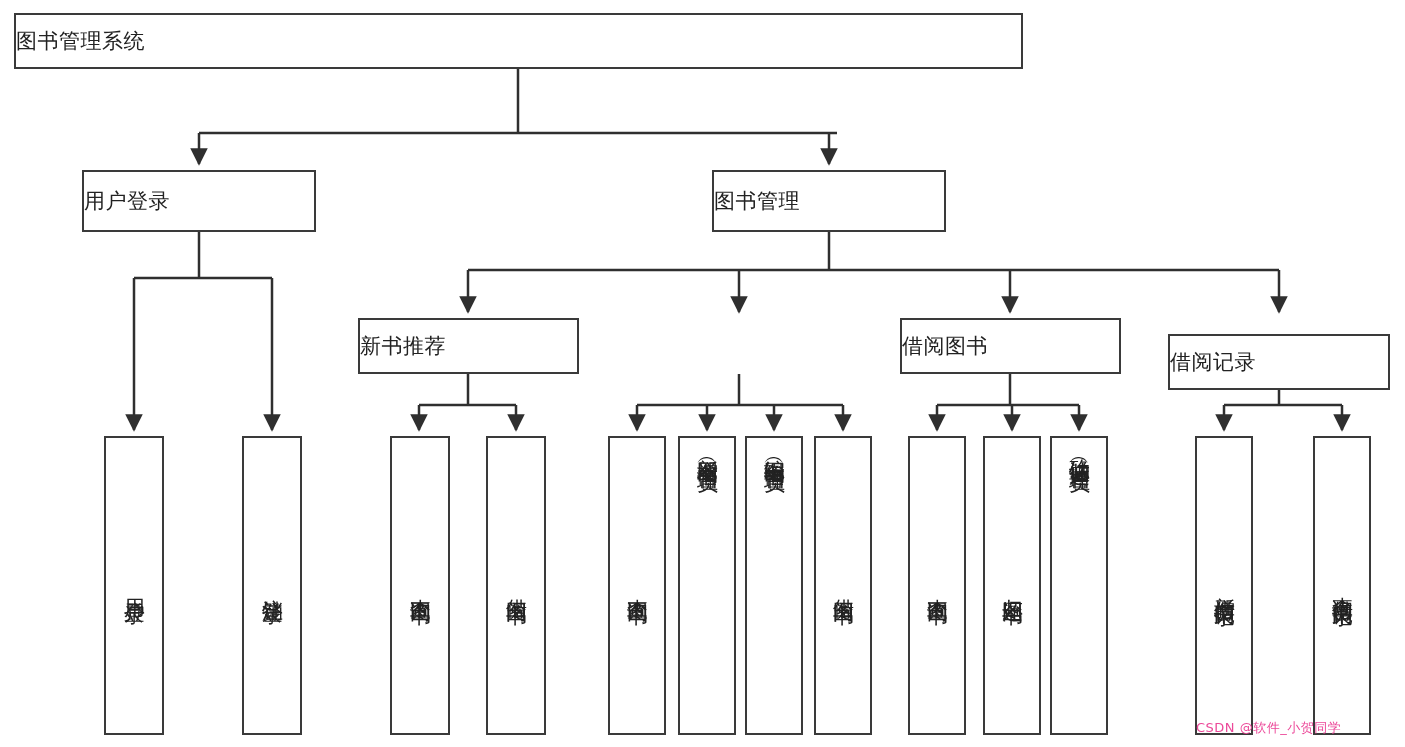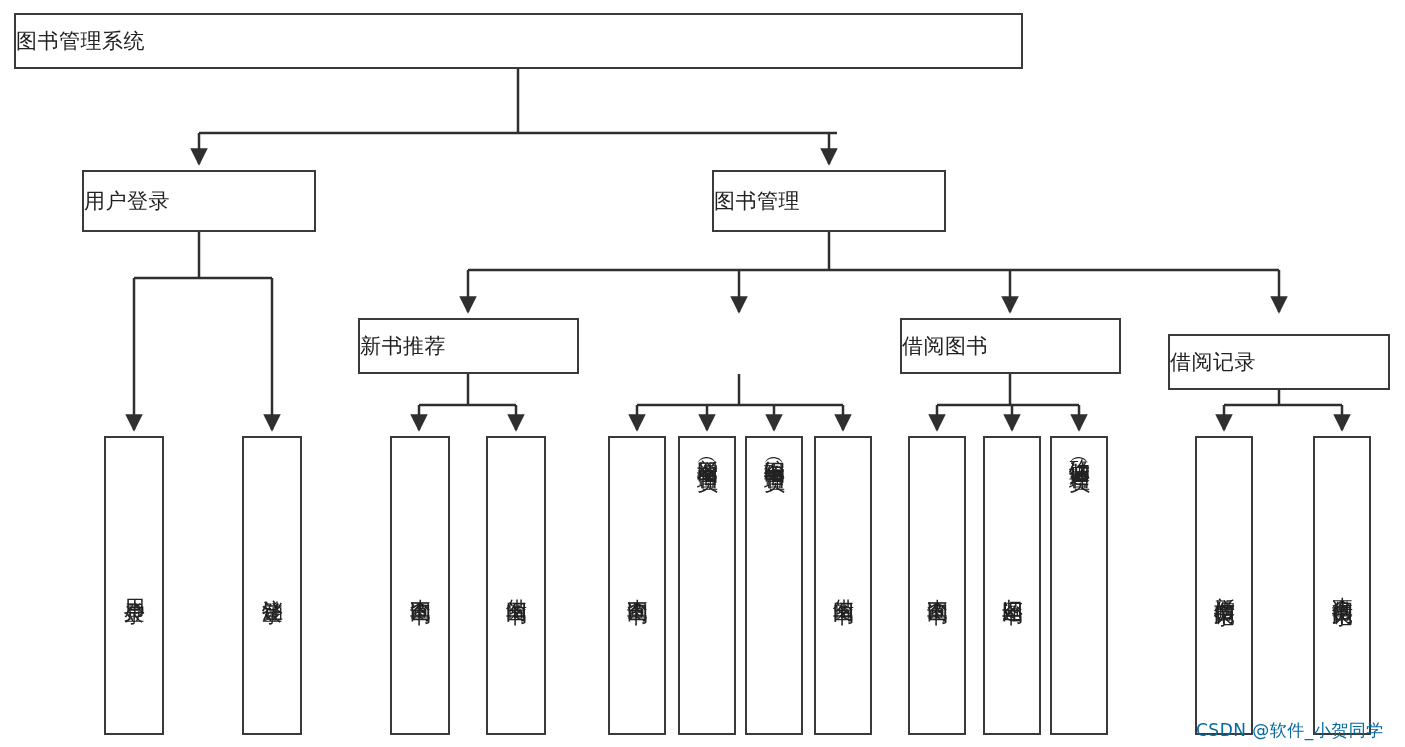--- a/index.html
+++ b/index.html
@@ -57,22 +57,22 @@
     line-height: 1.18;
     letter-spacing: 2px;
     white-space: nowrap;
     text-align: center;
   }
   .node.leaf.top-aligned {
     align-items: flex-start;
   }
   .watermark {
     position: absolute;
-    font-size: 17px;
-    color: #0369a1;
+    font-size: 13px;
+    color: #ec4899;
     white-space: nowrap;
     letter-spacing: 0.5px;
   }
 </style>
 </head>
 <body>
 
 <div id="canvas">
 
   <svg id="edges" viewBox="0 0 1405 747">

